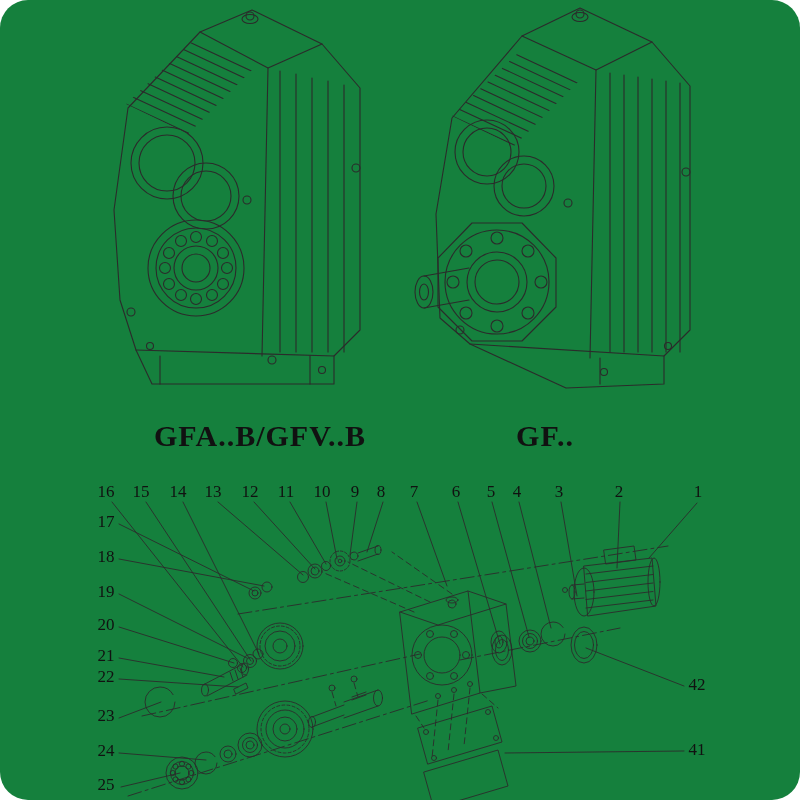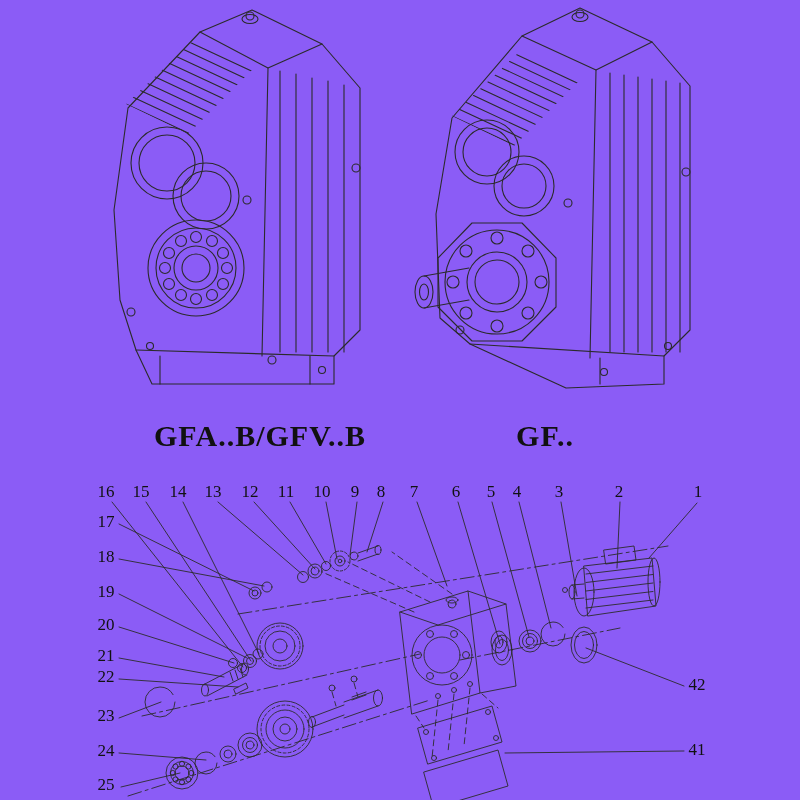--- a/index.html
+++ b/index.html
@@ -1,17 +1,17 @@
 <!DOCTYPE html>
 <html><head>
 <meta charset="utf-8">
 <style>
   html,body{margin:0;padding:0;background:#ffffff;}
-  .page{position:relative;width:800px;height:800px;background:#8b5cf6;overflow:hidden;
-        font-family:"Liberation Serif",serif;}
+  .page{position:relative;width:800px;height:800px;background:#15803d;overflow:hidden;
+        font-family:"Liberation Serif",serif;border-radius:28px;}
   svg{position:absolute;left:0;top:0;}
   g.draw, g.draw *{stroke:#2b2b2b;fill:none;stroke-width:1.1;stroke-linecap:round;stroke-linejoin:round;}
   g.thin, g.thin *{stroke-width:0.9;}
   .model-label{font-family:"Liberation Serif",serif;font-weight:700;font-size:30px;fill:#111;
                text-anchor:middle;letter-spacing:1px;}
   .callout{font-family:"Liberation Serif",serif;font-size:17px;fill:#111;text-anchor:middle;}
 </style>
 </head>
 <body>
 

